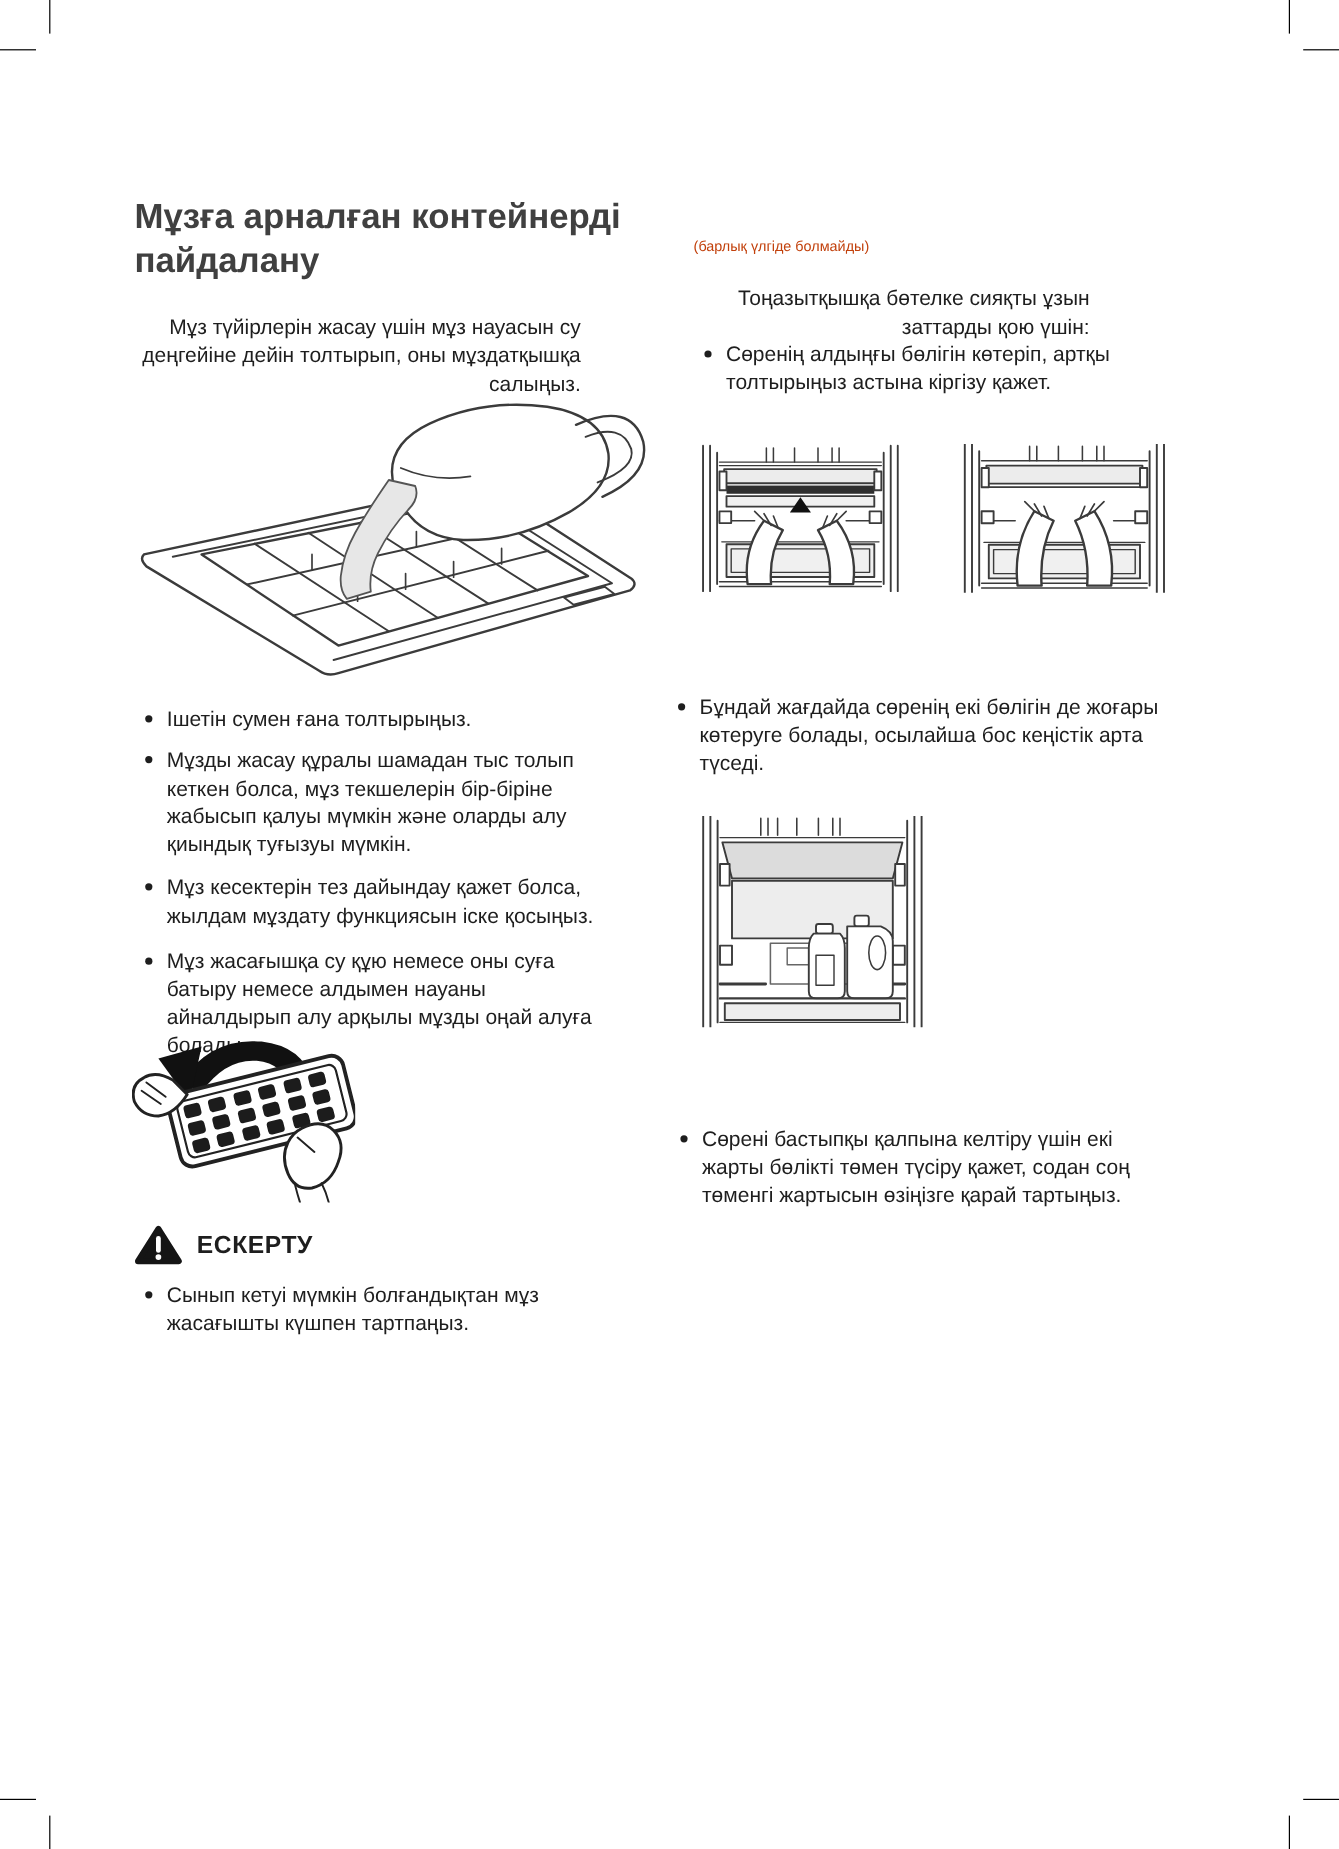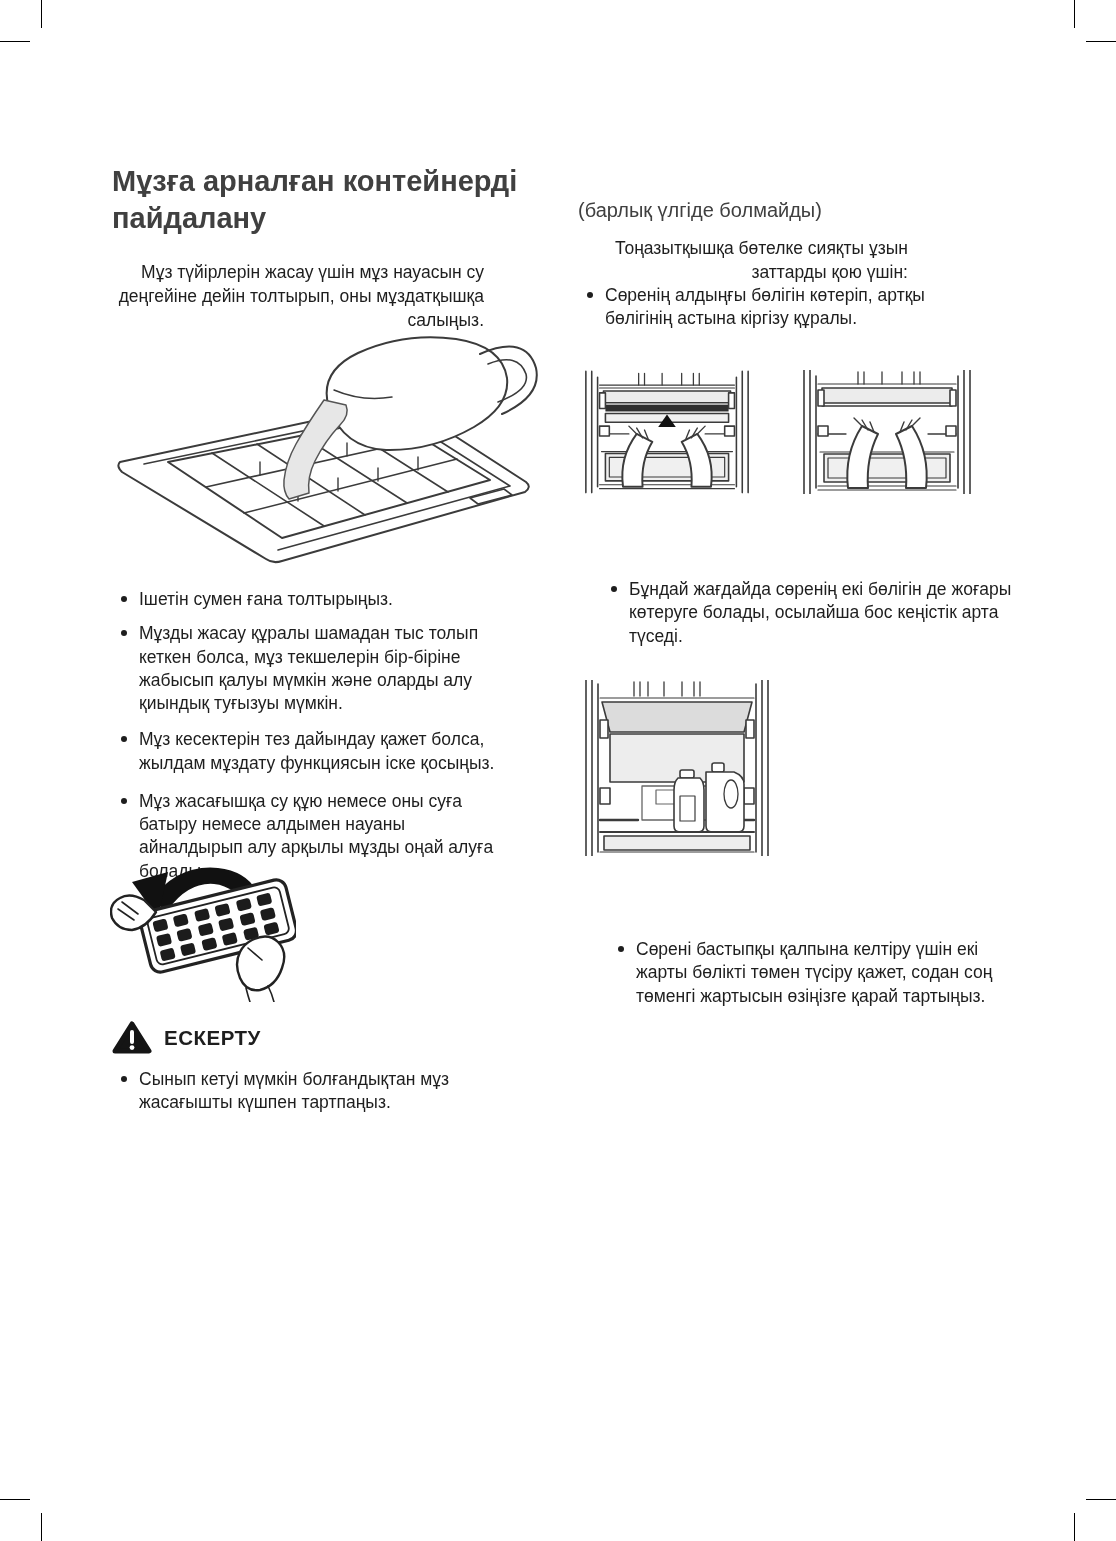--- a/index.html
+++ b/index.html
@@ -3,21 +3,21 @@
 <meta charset="utf-8">
 <style>
   html,body{margin:0;padding:0;background:#fff;}
   .page{
     position:relative;width:1116px;height:1541px;background:#ffffff;
     font-family:"Liberation Sans",sans-serif;color:#1e1e1e;overflow:hidden;
   }
   .crop{position:absolute;background:#000;}
   .abs{position:absolute;}
   h1.sec-title{margin:0;font-size:29px;line-height:1.26;font-weight:700;color:#404040;}
-  .subtitle{font-size:20px;line-height:1.2;color:#404040;}
+  .subtitle{font-size:12px;line-height:1.2;color:#c2410c;}
   .para{font-size:17.5px;line-height:1.36;margin:0;text-align:right;}
   ul.blist{list-style:none;margin:0;padding:0;}
   ul.blist li{
     position:relative;padding-left:27px;font-size:17.5px;line-height:1.33;
     margin-bottom:11px;color:#1e1e1e;
   }
   ul.blist li::before{
     content:"";position:absolute;left:9px;top:8px;width:6px;height:6px;
     border-radius:50%;background:#1e1e1e;
   }
@@ -130,21 +130,21 @@
   </div>
   <ul class="blist abs" style="left:112px;top:1068px;width:422px">
     <li>Сынып кетуі мүмкін болғандықтан мұз жасағышты күшпен тартпаңыз.</li>
   </ul>
 
   <div class="subtitle abs" style="left:578px;top:198px;width:440px">(барлық үлгіде болмайды)</div>
 
   <p class="para abs" style="left:578px;top:237px;width:330px">Тоңазытқышқа бөтелке сияқты ұзын заттарды қою үшін:</p>
 
   <ul class="blist abs" style="left:578px;top:284px;width:412px">
-    <li>Сөренің алдыңғы бөлігін көтеріп, артқы бөлігінің астына кіргізу құралы.</li>
+    <li>Сөренің алдыңғы бөлігін көтеріп, артқы толтырыңыз астына кіргізу қажет.</li>
   </ul>
 
   <div class="figpair abs" style="left:580px;top:370px">
     <figure>
       <svg width="174" height="124" viewBox="0 0 178 124" fill="none" stroke="#3b3b3b" stroke-width="1.6" stroke-linecap="round" stroke-linejoin="round">
         <path d="M6,0 V124 M12,0 V124 M18,6 V118 M172,0 V124 M166,0 V124 M160,6 V118"></path>
         <path d="M60,2 V14 M66,2 V14 M84,2 V14 M104,2 V14 M116,2 V14 M122,2 V14" stroke-width="1.3"></path>
         <path d="M20,14 H158 M20,17 H158" stroke-width="1.2"></path>
         <rect x="24" y="20" width="130" height="12" fill="#ececec"></rect>
         <rect x="26" y="34" width="126" height="7" fill="#2f2f2f" stroke="none"></rect>
@@ -178,21 +178,21 @@
         <rect x="26" y="84" width="126" height="28" fill="#f0f0f0"></rect>
         <rect x="30" y="88" width="118" height="20" fill="none" stroke-width="1.2"></rect>
         <path d="M22,82 H156 M20,116 H158 M20,120 H158" stroke-width="1.2"></path>
         <path d="M50,118 Q46,84 64,56 L80,64 Q68,88 70,118 Z" fill="#ffffff" stroke-width="2"></path>
         <path d="M128,118 Q132,84 114,56 L98,64 Q110,88 108,118 Z" fill="#ffffff" stroke-width="2"></path>
         <path d="M64,56 L56,48 M70,60 L64,50 M76,62 L72,52 M114,56 L122,48 M108,60 L114,50 M102,62 L106,52" stroke-width="1.4"></path>
       </svg>
     </figure>
   </div>
 
-  <ul class="blist abs" style="left:602px;top:578px;width:412px">
+  <ul class="blist abs" style="left:556px;top:578px;width:412px">
     <li>Бұндай жағдайда сөренің екі бөлігін де жоғары көтеруге болады, осылайша бос кеңістік арта түседі.</li>
   </ul>
 
   <figure class="abs" style="left:582px;top:680px">
     <svg width="190" height="176" viewBox="0 0 190 176" fill="none" stroke="#3b3b3b" stroke-width="1.6" stroke-linecap="round" stroke-linejoin="round">
       <path d="M4,0 V176 M10,0 V176 M16,4 V172 M180,0 V176 M186,0 V176 M174,4 V172"></path>
       <path d="M52,2 V16 M58,2 V16 M66,2 V16 M82,2 V16 M100,2 V16 M112,2 V16 M118,2 V16" stroke-width="1.3"></path>
       <path d="M18,18 H172" stroke-width="1.2"></path>
 
       <path d="M20,22 H170 L162,52 H28 Z" fill="#dcdcdc"></path>
@@ -214,17 +214,17 @@
       <rect x="130" y="83" width="12" height="9" rx="2" fill="#ffffff"></rect>
       <path d="M124,92 H152 Q162,96 162,104 V146 Q162,152 156,152 H130 Q124,152 124,146 Z" fill="#ffffff"></path>
       <ellipse cx="149" cy="114" rx="7" ry="14" stroke-width="1.3"></ellipse>
 
       <path d="M18,152 H172" stroke-width="2"></path>
       <rect x="22" y="156" width="146" height="14" fill="#ededed"></rect>
       <path d="M18,172 H172" stroke-width="1.2"></path>
     </svg>
   </figure>
 
-  <ul class="blist abs" style="left:609px;top:938px;width:412px">
+  <ul class="blist abs" style="left:558px;top:938px;width:412px">
     <li>Сөрені бастыпқы қалпына келтіру үшін екі жарты бөлікті төмен түсіру қажет, содан соң төменгі жартысын өзіңізге қарай тартыңыз.</li>
   </ul>
 
 </div>
 
 </body></html>

